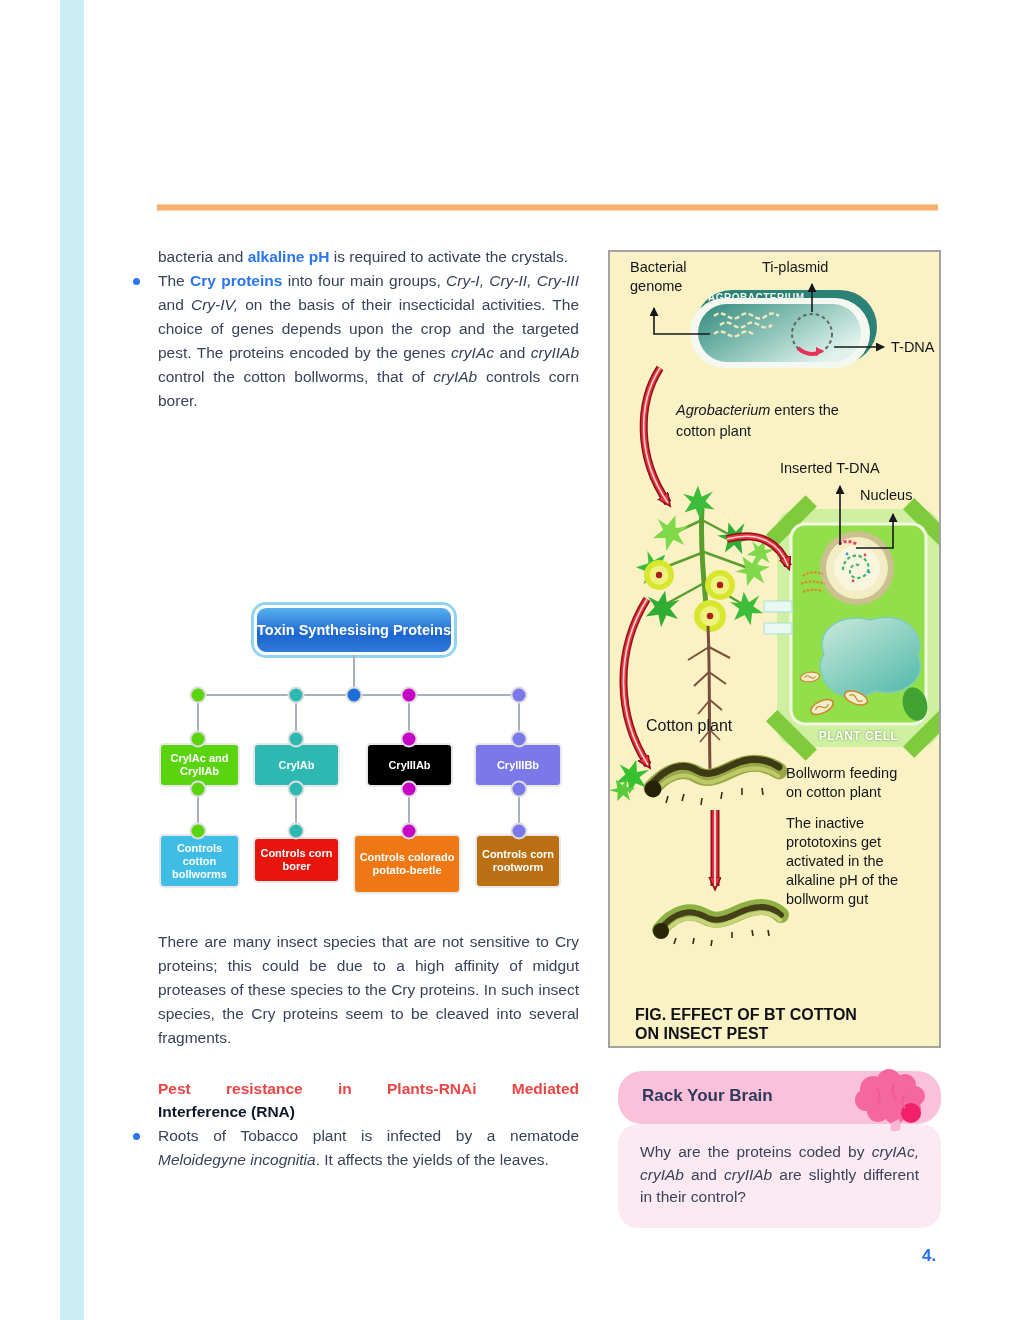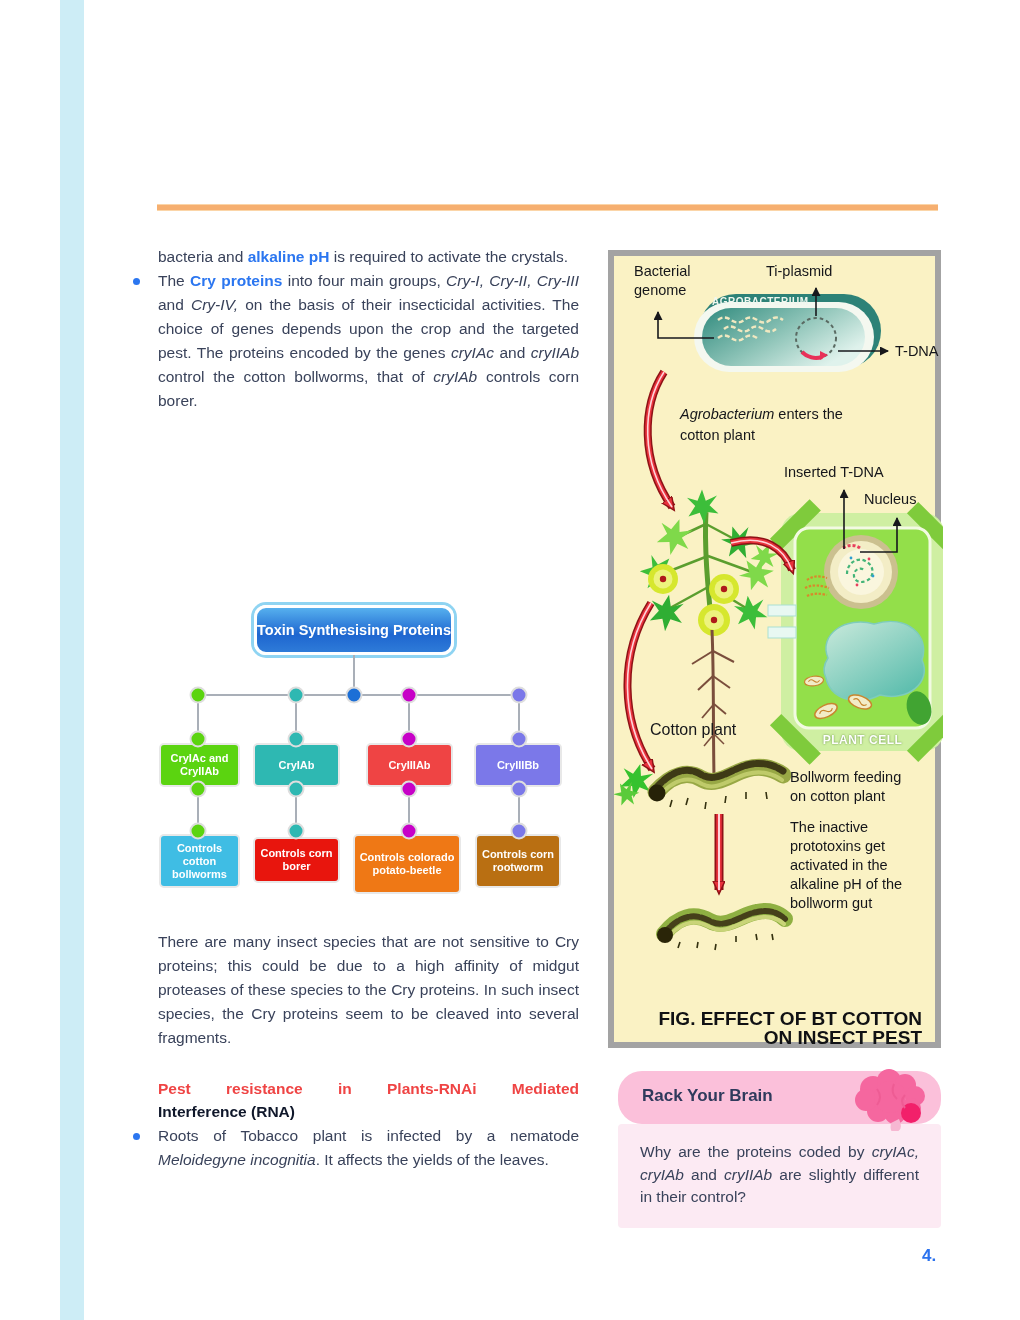--- a/index.html
+++ b/index.html
@@ -23,39 +23,39 @@
   .h-line1{color:#ef4444;font-weight:bold;text-align:justify;text-align-last:justify;line-height:23px;margin-top:27px;}
   .h-line2{color:#0f172a;font-weight:bold;line-height:23px;margin-bottom:1px;}
   
   #flowchart{left:155px;top:600px;width:424px;height:300px;}
   .fc-line{position:absolute;background:#A9AFB8;}
   .fc-dot{position:absolute;width:17px;height:17px;border-radius:50%;border:2.5px solid #DEDEDE;box-sizing:border-box;transform:translate(-50%,-50%);}
   .d-g{background:#5BD410}.d-t{background:#2EB8B2}.d-b{background:#1C6FD6}.d-m{background:#C701C7}.d-p{background:#7B78E9}
   .fc-box{position:absolute;color:#fff;font-weight:bold;font-size:11px;line-height:13px;text-align:center;
     display:flex;align-items:center;justify-content:center;border-radius:3px;padding:2px;box-sizing:border-box;
     box-shadow:0 0 0 2px #E8E8E8;}
-  .b-g{background:#5BD410}.b-t{background:#2EB8B2}.b-m{background:#ef4444}.b-p{background:#7B78E9}
+  .b-g{background:#5BD410}.b-t{background:#2EB8B2}.b-m{background:#000000}.b-p{background:#7B78E9}
   .b-c{background:#3FBDE4}.b-r{background:#E8150D}.b-o{background:#EF7815}.b-br{background:#B96F12}
   #fc-title{position:absolute;left:99px;top:5px;width:200px;height:50px;border-radius:12px;
     background:linear-gradient(180deg,#56B0EE 0%,#1E66D0 60%,#2E7BD8 100%);
     border:3px solid #ffffff;box-shadow:0 0 0 3px #8FD4F2;box-sizing:border-box;
     color:#fff;font-weight:bold;font-size:14.5px;line-height:17px;display:flex;align-items:center;justify-content:center;text-align:center;}
   
-  #figure{left:608px;top:250px;width:333px;height:798px;background:#FAF2C4;border:6px solid #a3a3a3;box-sizing:border-box;}
+  #figure{left:608px;top:250px;width:333px;height:798px;background:#FAF2C4;border:2px solid #a3a3a3;box-sizing:border-box;}
   #fig-art{position:absolute;left:0;top:0;}
   .fig-label{position:absolute;font-size:14.5px;line-height:19px;color:#15161A;}
-  .fig-caption{position:absolute;left:25px;width:283px;text-align:right;font-weight:bold;font-size:19px;line-height:19px;color:#101114;}
+  .fig-caption{position:absolute;left:25px;width:283px;text-align:left;font-weight:bold;font-size:16px;line-height:19px;color:#101114;}
   #lbl-agro{position:absolute;font-size:10px;font-weight:bold;color:#EFF7EF;letter-spacing:.5px;}
   #lbl-plantcell{position:absolute;font-size:12px;font-weight:bold;color:#ffffff;text-align:center;text-shadow:0 0 2px rgba(60,110,30,.8);letter-spacing:.5px;}
   
   #rack{left:618px;top:1071px;width:323px;}
   #rack-header{position:relative;height:53px;background:#FBC0DA;border-radius:24px;}
   #rack-title{position:absolute;left:24px;top:15px;font-weight:bold;font-size:17px;color:#2F3A5C;}
   #brain{position:absolute;right:8px;top:-2px;}
-  #rack-body{background:#FCEAF3;border-radius:4px;margin-top:0px;padding:17px 22px 19px 22px;
+  #rack-body{background:#FCEAF3;border-radius:20px;margin-top:0px;padding:17px 22px 19px 22px;
     font-size:15.5px;line-height:22.5px;text-align:justify;color:#39425A;box-sizing:border-box;}
   #page-num{left:922px;top:1246px;color:#2B72EE;font-weight:bold;font-size:17px;}
 </style>
 </head>
 <body>
 
 <div class="abs" id="side-strip"></div>
 <div class="abs" id="top-rule"></div>
 
 <div class="abs col" id="col1">

